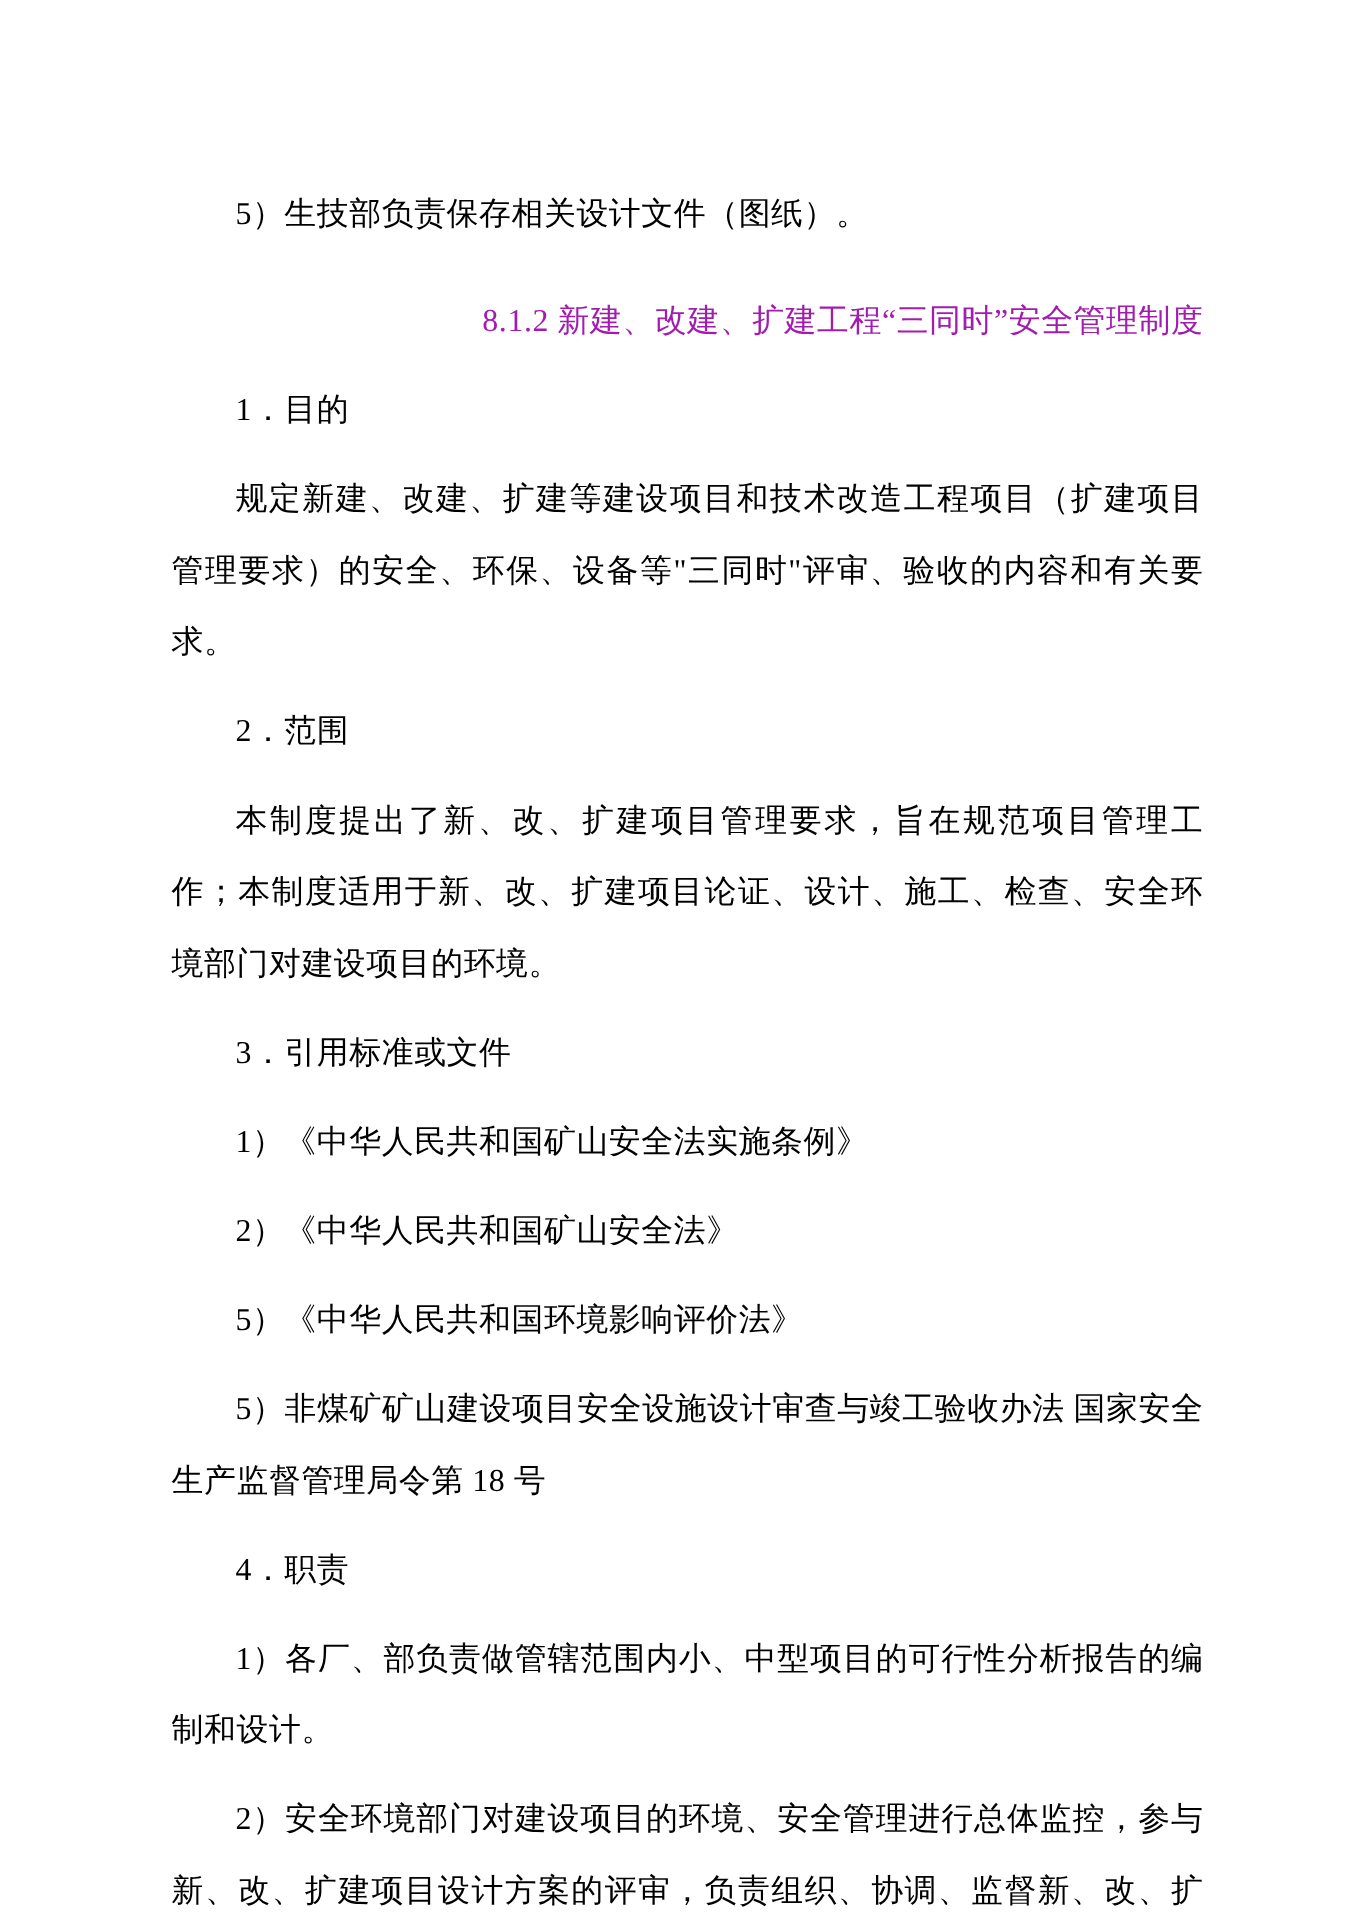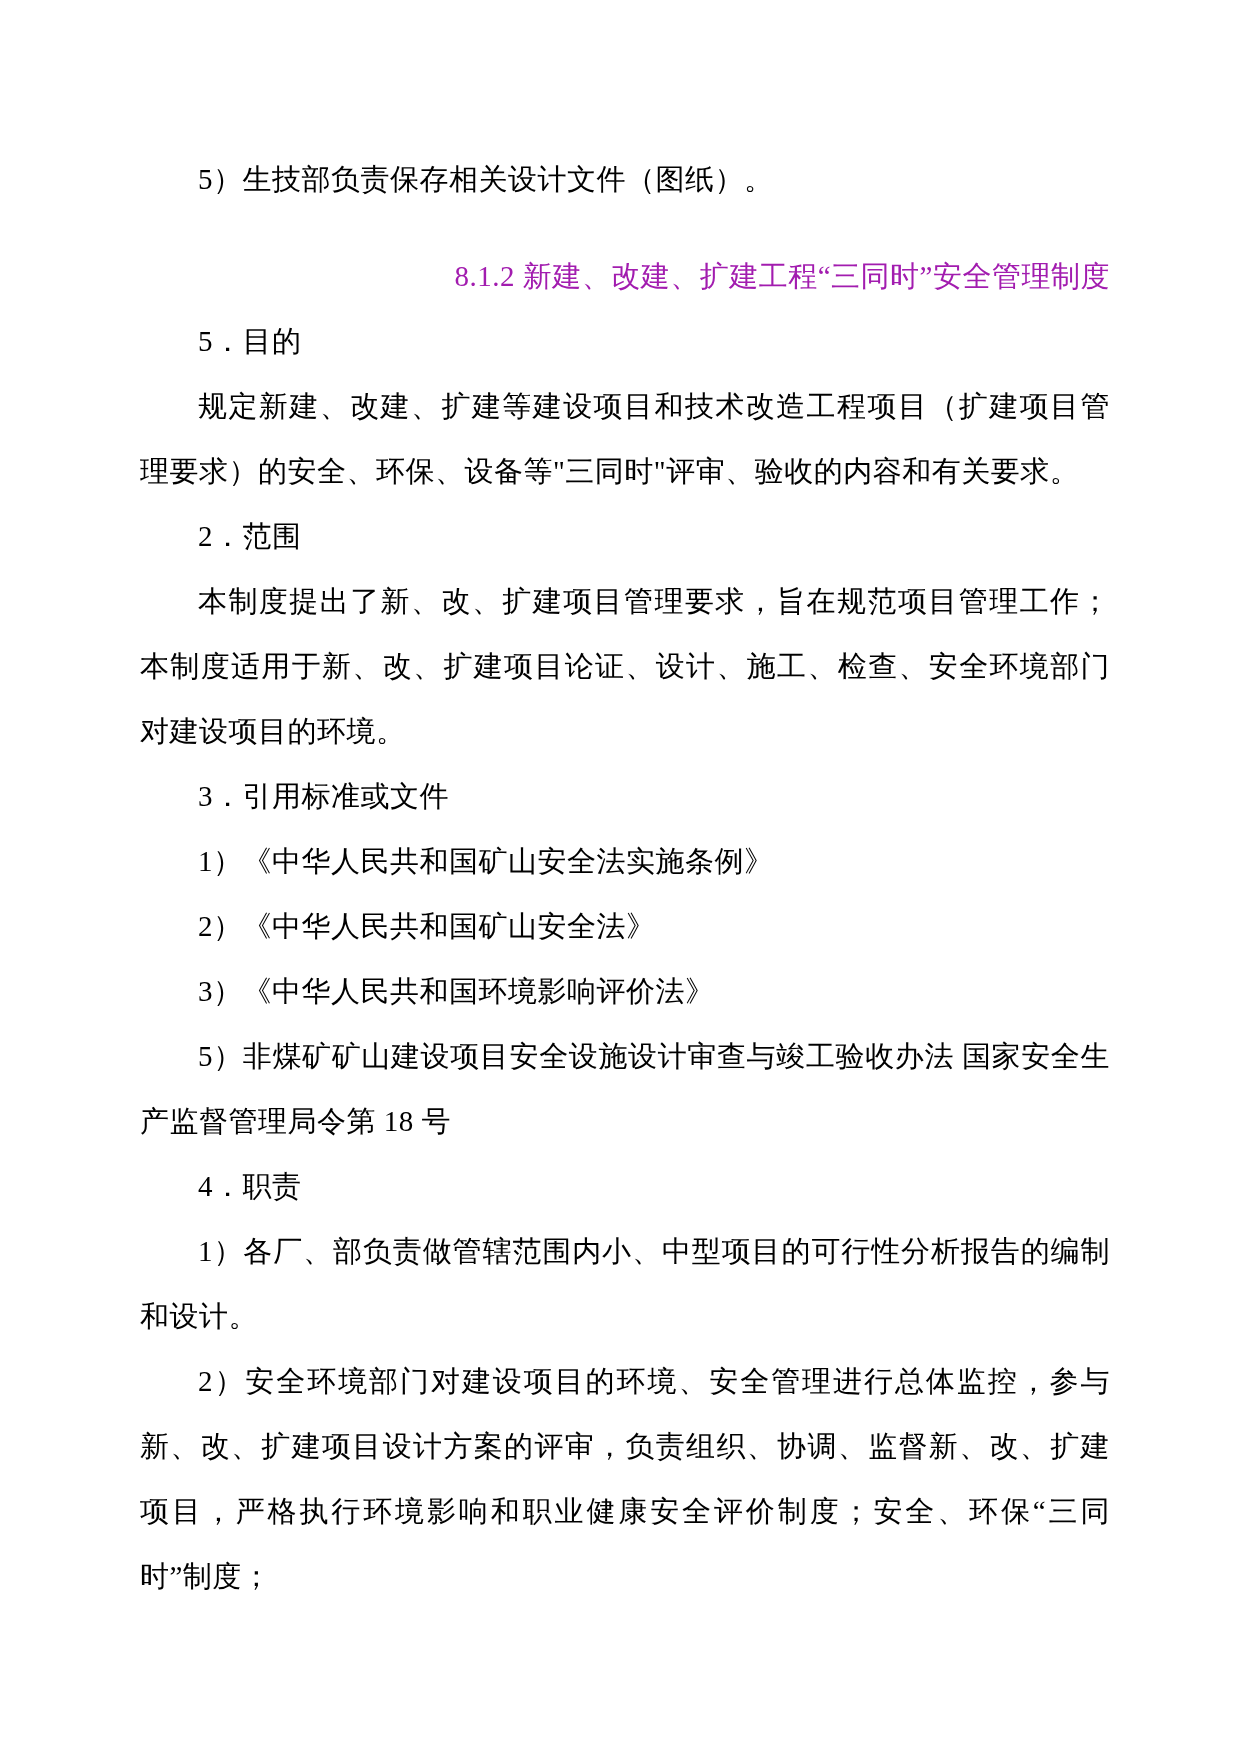--- a/index.html
+++ b/index.html
@@ -14,21 +14,21 @@
     margin: 0 auto;
     background: #ffffff;
     box-sizing: border-box;
     padding: 147px 131px 60px 140px;
     overflow: hidden;
     font-family: "Liberation Serif", "DejaVu Serif", serif;
     font-size: 29px;
     color: #000000;
   }
   .para {
-    margin: 0;
+    margin: 16px;
     line-height: 65px;
     text-indent: 2em;
     text-align: justify;
     text-justify: inter-character;
     letter-spacing: 0.5px;
     word-break: break-all;
   }
   .para.heading {
     color: #a21caf;
     margin-top: 32px;
@@ -37,25 +37,25 @@
   .para.subheading {
     text-align: left;
   }
 </style>
 </head>
 <body>
 
 <div class="page">
   <p class="para body">5）生技部负责保存相关设计文件（图纸）。</p>
   <p class="para heading">8.1.2 新建、改建、扩建工程“三同时”安全管理制度</p>
-  <p class="para subheading">5．目的</p>
+  <p class="para subheading">1．目的</p>
   <p class="para body">规定新建、改建、扩建等建设项目和技术改造工程项目（扩建项目管理要求）的安全、环保、设备等"三同时"评审、验收的内容和有关要求。</p>
   <p class="para subheading">2．范围</p>
   <p class="para body">本制度提出了新、改、扩建项目管理要求，旨在规范项目管理工作；本制度适用于新、改、扩建项目论证、设计、施工、检查、安全环境部门对建设项目的环境。</p>
   <p class="para subheading">3．引用标准或文件</p>
   <p class="para body">1）《中华人民共和国矿山安全法实施条例》</p>
   <p class="para body">2）《中华人民共和国矿山安全法》</p>
-  <p class="para body">3）《中华人民共和国环境影响评价法》</p>
+  <p class="para body">5）《中华人民共和国环境影响评价法》</p>
   <p class="para body">5）非煤矿矿山建设项目安全设施设计审查与竣工验收办法 国家安全生产监督管理局令第 18 号</p>
   <p class="para subheading">4．职责</p>
   <p class="para body">1）各厂、部负责做管辖范围内小、中型项目的可行性分析报告的编制和设计。</p>
   <p class="para body">2）安全环境部门对建设项目的环境、安全管理进行总体监控，参与新、改、扩建项目设计方案的评审，负责组织、协调、监督新、改、扩建项目，严格执行环境影响和职业健康安全评价制度；安全、环保“三同时”制度；</p>
 </div>
 
 </body></html>

